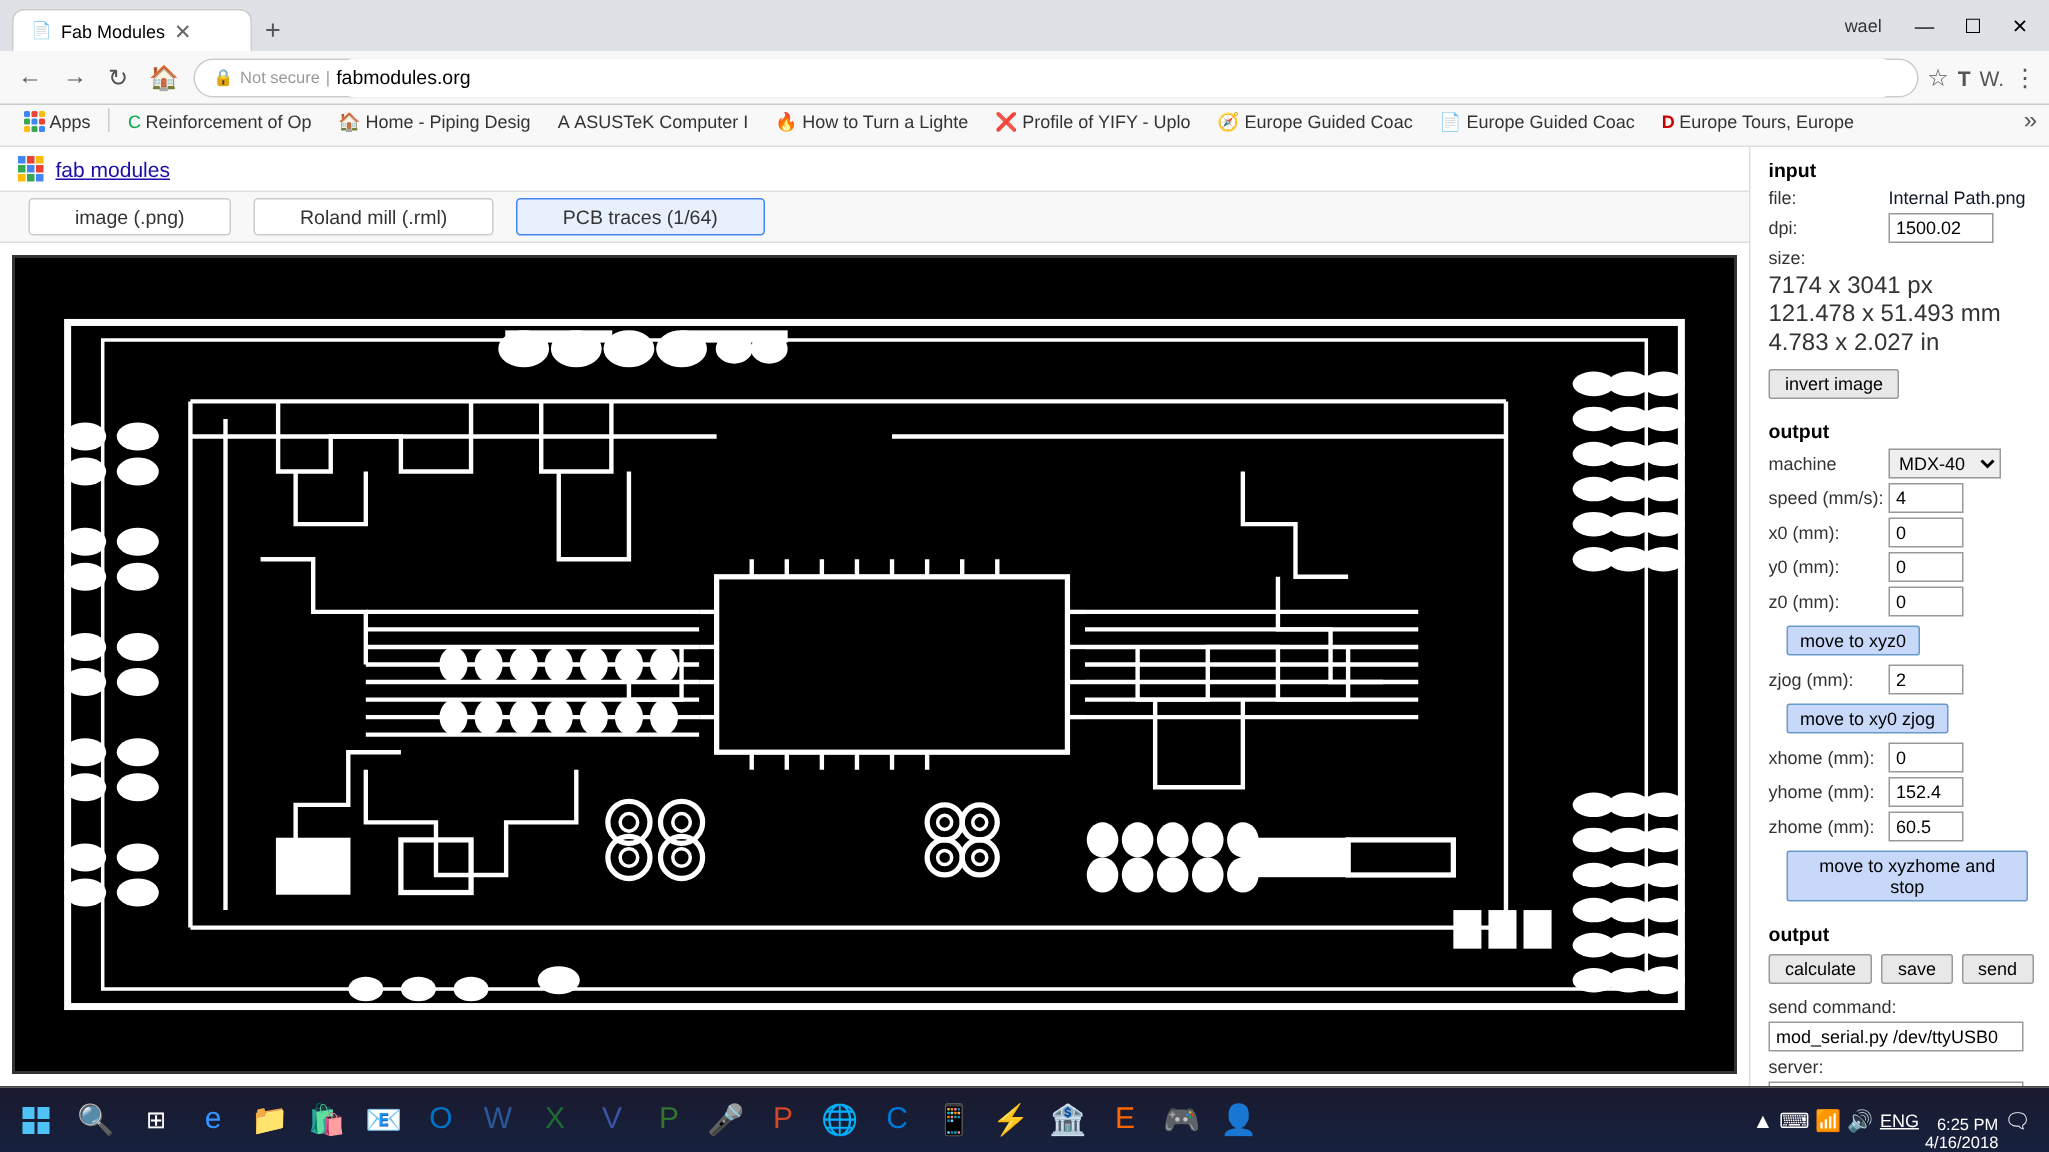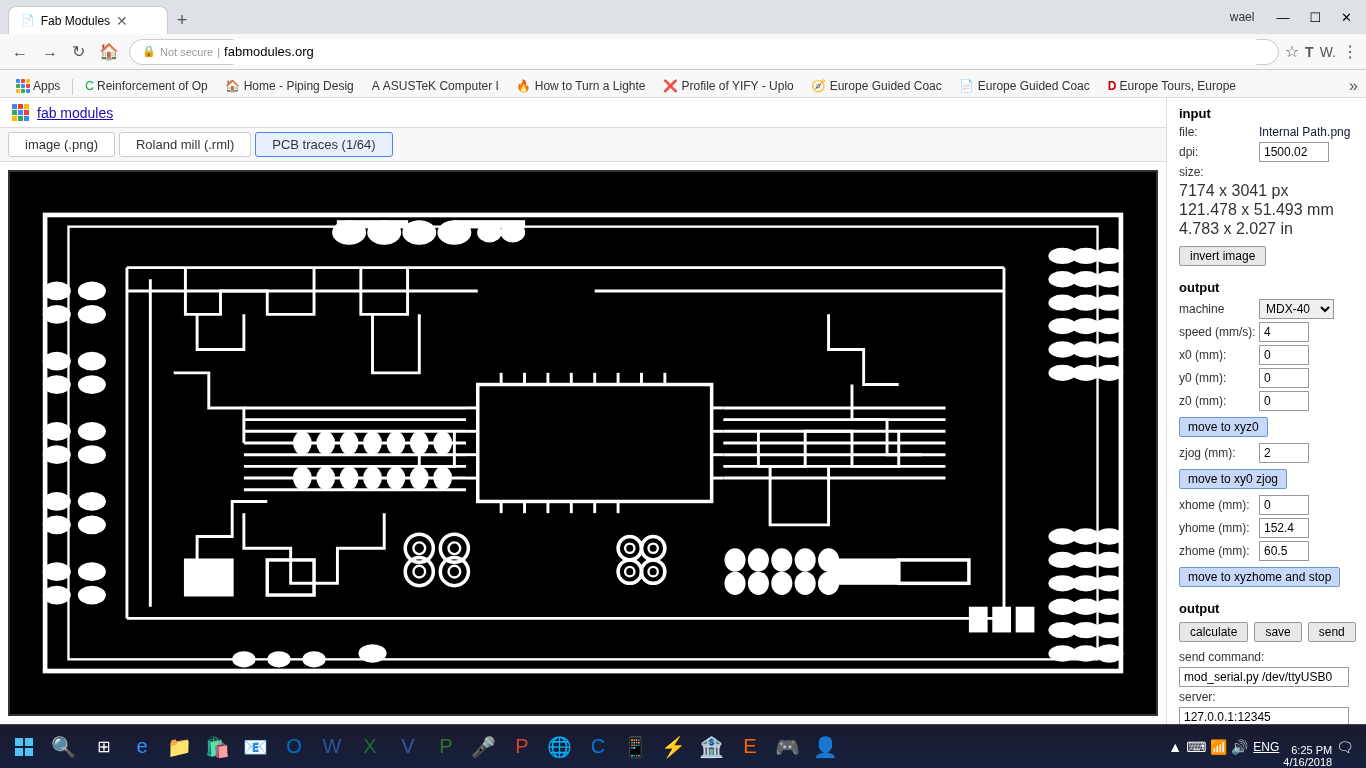--- a/index.html
+++ b/index.html
@@ -29,21 +29,21 @@
     .nav-btn { background: none; border: none; cursor: pointer; font-size: 16px; color: #555; padding: 2px 4px; }
     .address-input {
       flex: 1; border: 1px solid #ccc; border-radius: 16px; padding: 4px 12px;
       font-size: 13px; background: #fff; height: 26px;
     }
     .secure-badge { color: #999; font-size: 11px; display: flex; align-items: center; gap: 2px; }
     .toolbar-icon { font-size: 16px; color: #555; cursor: pointer; }
 
     
     .bookmarks-bar {
-      display: flex; align-items: flex-end; padding: 2px 8px; background: #f8f8f8;
+      display: flex; align-items: flex-start; padding: 2px 8px; background: #f8f8f8;
       border-bottom: 1px solid #ddd; gap: 2px; height: 28px; overflow: hidden;
     }
     .bookmark-item {
       display: flex; align-items: center; gap: 3px; padding: 2px 8px;
       font-size: 12px; cursor: pointer; color: #333; white-space: nowrap;
       border-radius: 3px;
     }
     .bookmark-sep { width: 1px; height: 16px; background: #ccc; margin: 0 2px; }
     .more-btn { margin-left: auto; font-size: 16px; color: #555; cursor: pointer; }
 
@@ -57,22 +57,22 @@
       padding: 6px 12px; border-bottom: 1px solid #ddd;
       display: flex; align-items: center; gap: 8px;
     }
     .fab-logo { color: #1a0dab; text-decoration: underline; cursor: pointer; font-size: 14px; }
 
     .tab-row {
       display: flex; align-items: center; padding: 4px 8px; gap: 4px;
       border-bottom: 1px solid #ddd; background: #f8f8f8;
     }
     .content-tab {
-      padding: 4px 16px; font-size: 13px; border: 1px solid #ccc;
-      border-radius: 3px; cursor: pointer; background: #fff; color: #333;
+      padding: 4px 30px; font-size: 13px; border: 1px solid #ccc;
+      border-radius: 3px; cursor: pointer; background: #fff; color: #333; margin-left: 11px;
     }
     .content-tab.active { background: #e8f0fe; border-color: #4285f4; }
 
     
     .canvas-area {
       flex: 1; background: #000; position: relative; overflow: hidden;
       margin: 8px; border: 2px solid #333;
     }
 
     
@@ -99,21 +99,21 @@
     .panel-select {
       border: 1px solid #999; padding: 1px 2px; font-size: 12px;
       height: 20px;
     }
     .panel-btn {
       background: #e8e8e8; border: 1px solid #999; padding: 2px 10px;
       font-size: 12px; cursor: pointer; border-radius: 2px; margin: 2px 2px 2px 0;
     }
     .panel-btn-blue {
       background: #c8d8f8; border: 1px solid #6699cc; padding: 2px 8px;
-      font-size: 12px; cursor: pointer; border-radius: 2px; margin: 2px 2px 2px 0;
+      font-size: 12px; cursor: pointer; border-radius: 2px; margin: 2px 2px 2px 12px;
     }
     .dim-text { font-size: 16px; color: #333; margin: 1px 0; }
 
     
     .bottom-scrollbar {
       height: 14px; background: #f0f0f0; border-top: 1px solid #ccc;
       display: flex; align-items: center; padding: 0 2px;
     }
     .scroll-track { flex: 1; height: 8px; background: #ddd; border-radius: 4px; }
     .scroll-thumb { width: 80px; height: 8px; background: #aaa; border-radius: 4px; }

